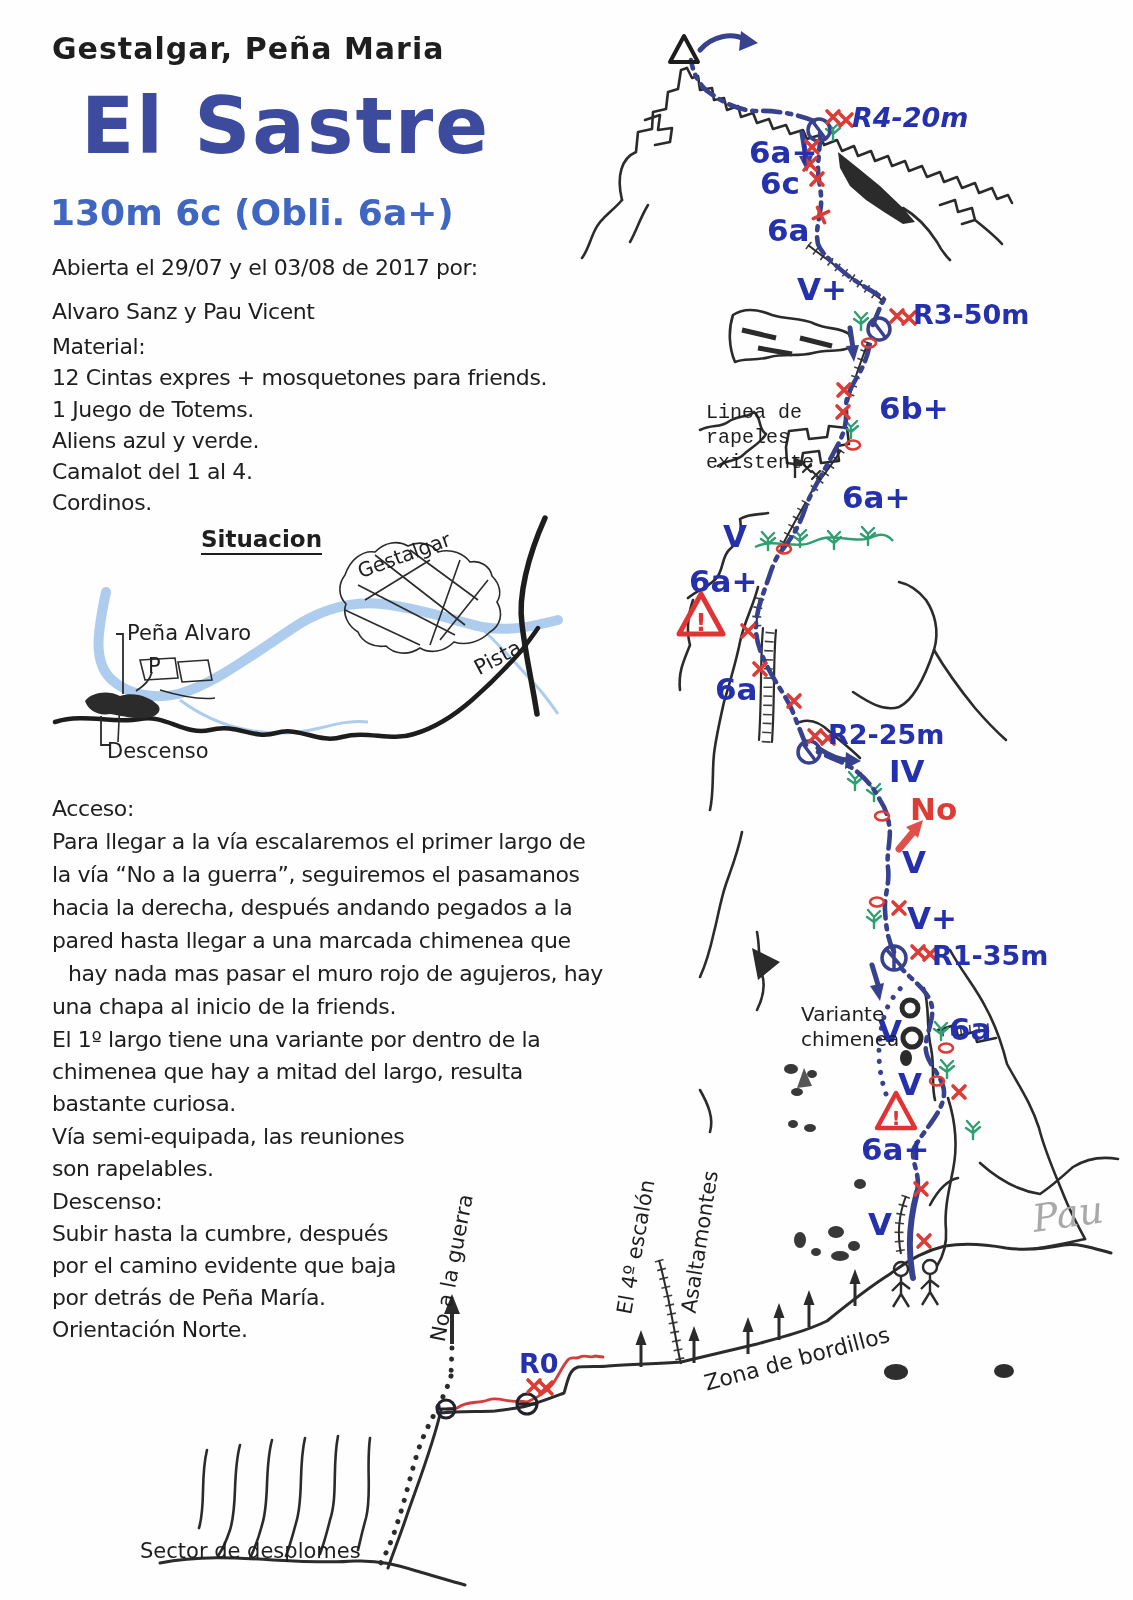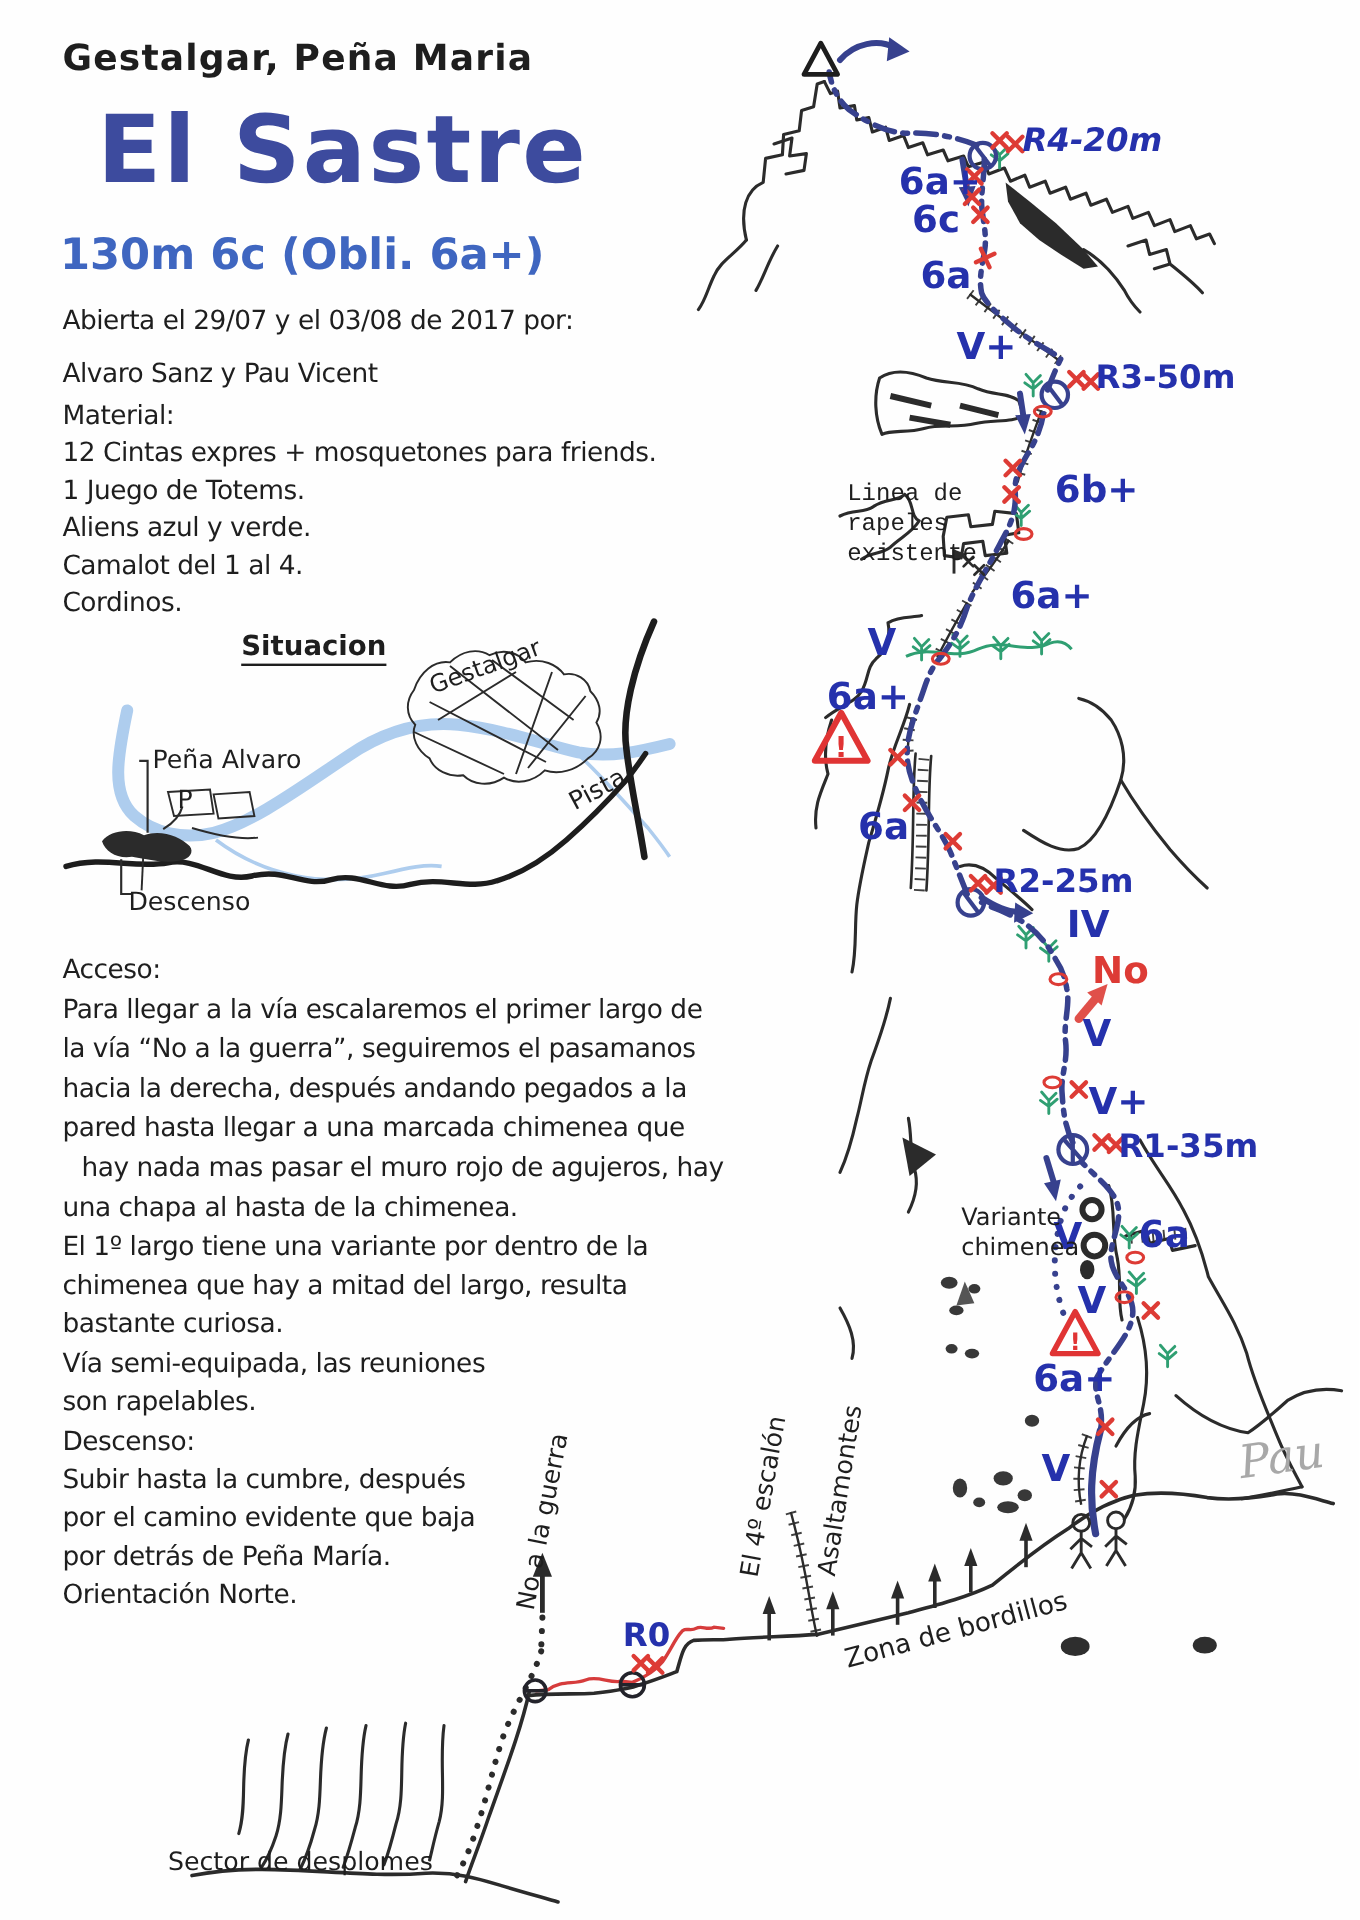--- a/index.html
+++ b/index.html
@@ -333,21 +333,21 @@
   <div class="t map-lb" style="left:148px;top:655px;">P</div>
   <div class="t map-lb rot" style="left:498px;top:658px;transform:translate(-50%,-50%) rotate(-28deg);">Pista</div>
   <div class="t map-lb" style="left:107px;top:740px;">Descenso</div>
 
   <div class="t body" style="left:52px;top:797px;">Acceso:</div>
   <div class="t body" style="left:52px;top:830px;">Para llegar a la vía escalaremos el primer largo de</div>
   <div class="t body" style="left:52px;top:863px;">la vía “No a la guerra”, seguiremos el pasamanos</div>
   <div class="t body" style="left:52px;top:896px;">hacia la derecha, después andando pegados a la</div>
   <div class="t body" style="left:52px;top:929px;">pared hasta llegar a una marcada chimenea que</div>
   <div class="t body" style="left:68px;top:962px;">hay nada mas pasar el muro rojo de agujeros, hay</div>
-  <div class="t body" style="left:52px;top:995px;">una chapa al hasta de la chimenea.</div>
+  <div class="t body" style="left:52px;top:995px;">una chapa al inicio de la friends.</div>
   <div class="t body" style="left:52px;top:1028px;">El 1º largo tiene una variante por dentro de la</div>
   <div class="t body" style="left:52px;top:1060px;">chimenea que hay a mitad del largo, resulta</div>
   <div class="t body" style="left:52px;top:1092px;">bastante curiosa.</div>
   <div class="t body" style="left:52px;top:1125px;">Vía semi-equipada, las reuniones</div>
   <div class="t body" style="left:52px;top:1157px;">son rapelables.</div>
   <div class="t body" style="left:52px;top:1190px;">Descenso:</div>
   <div class="t body" style="left:52px;top:1222px;">Subir hasta la cumbre, después</div>
   <div class="t body" style="left:52px;top:1254px;">por el camino evidente que baja</div>
   <div class="t body" style="left:52px;top:1286px;">por detrás de Peña María.</div>
   <div class="t body" style="left:52px;top:1318px;">Orientación Norte.</div>

